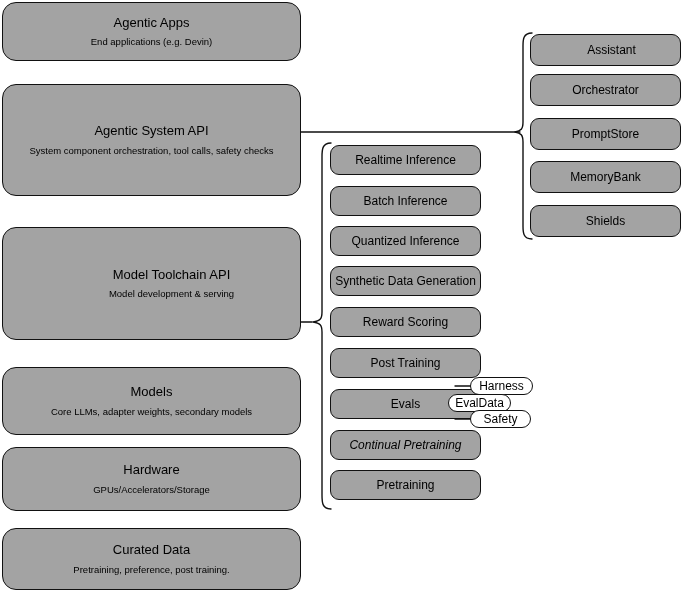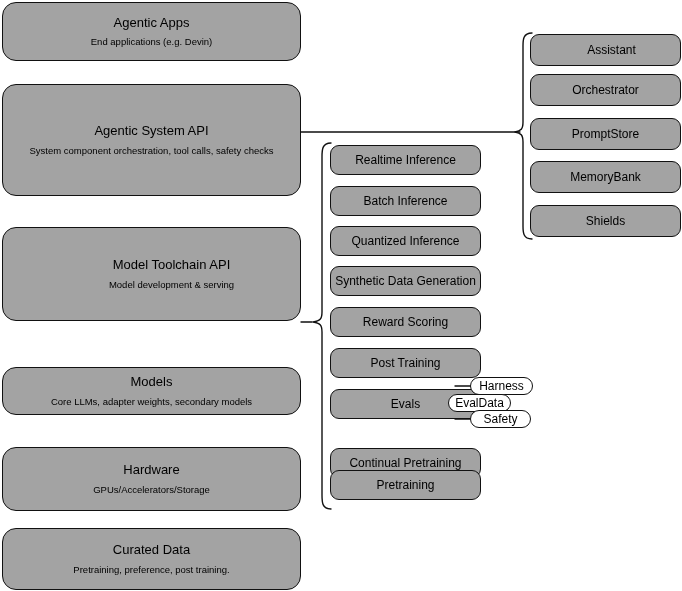--- a/index.html
+++ b/index.html
@@ -135,26 +135,26 @@
   <div class="box layer-box" style="top:2px;height:59px;">
     <div class="title">Agentic Apps</div>
     <div class="subtitle">End applications (e.g. Devin)</div>
   </div>
 
   <div class="box layer-box" style="top:84px;height:112px;">
     <div class="title">Agentic System API</div>
     <div class="subtitle">System component orchestration, tool calls, safety checks</div>
   </div>
 
-  <div class="box layer-box" style="top:227px;height:94px;padding-left:40px;">
+  <div class="box layer-box" style="top:227px;height:113px;padding-left:40px;">
     <div class="title">Model Toolchain API</div>
     <div class="subtitle">Model development &amp; serving</div>
   </div>
 
-  <div class="box layer-box" style="top:367px;height:48px;">
+  <div class="box layer-box" style="top:367px;height:68px;">
     <div class="title">Models</div>
     <div class="subtitle">Core LLMs, adapter weights, secondary models</div>
   </div>
 
   <div class="box layer-box" style="top:447px;height:64px;">
     <div class="title">Hardware</div>
     <div class="subtitle">GPUs/Accelerators/Storage</div>
   </div>
 
   <div class="box layer-box" style="top:528px;height:62px;">
@@ -176,21 +176,21 @@
   </div>
   <div class="box cap-box" style="top:307px;">
     <div class="title">Reward Scoring</div>
   </div>
   <div class="box cap-box" style="top:348px;">
     <div class="title">Post Training</div>
   </div>
   <div class="box cap-box" style="top:389px;">
     <div class="title">Evals</div>
   </div>
-  <div class="box cap-box" style="top:448px;">
+  <div class="box cap-box" style="top:430px;font-style:italic;">
     <div class="title">Continual Pretraining</div>
   </div>
   <div class="box cap-box" style="top:470px;">
     <div class="title">Pretraining</div>
   </div>
 
   <div class="pill" style="left:470px;top:377px;width:63px;height:18px;">
     <span>Harness</span>
   </div>
   <div class="pill" style="left:448px;top:394px;width:63px;height:18px;">

